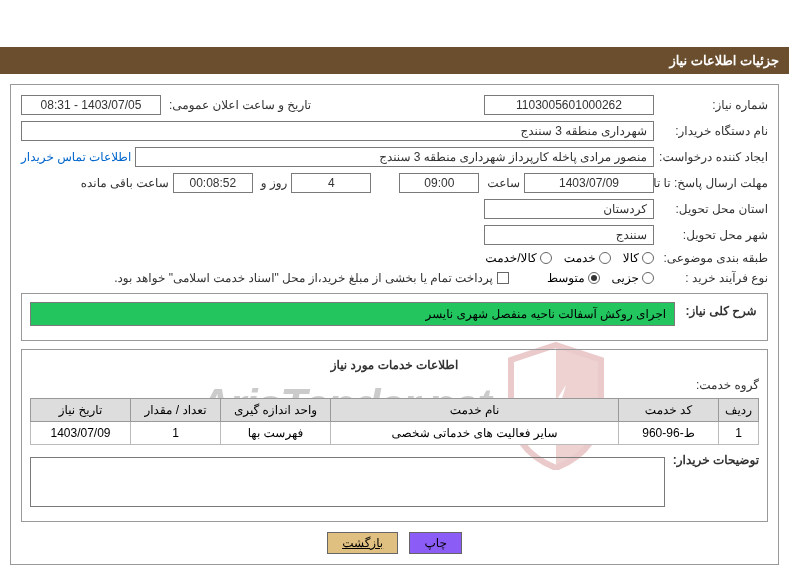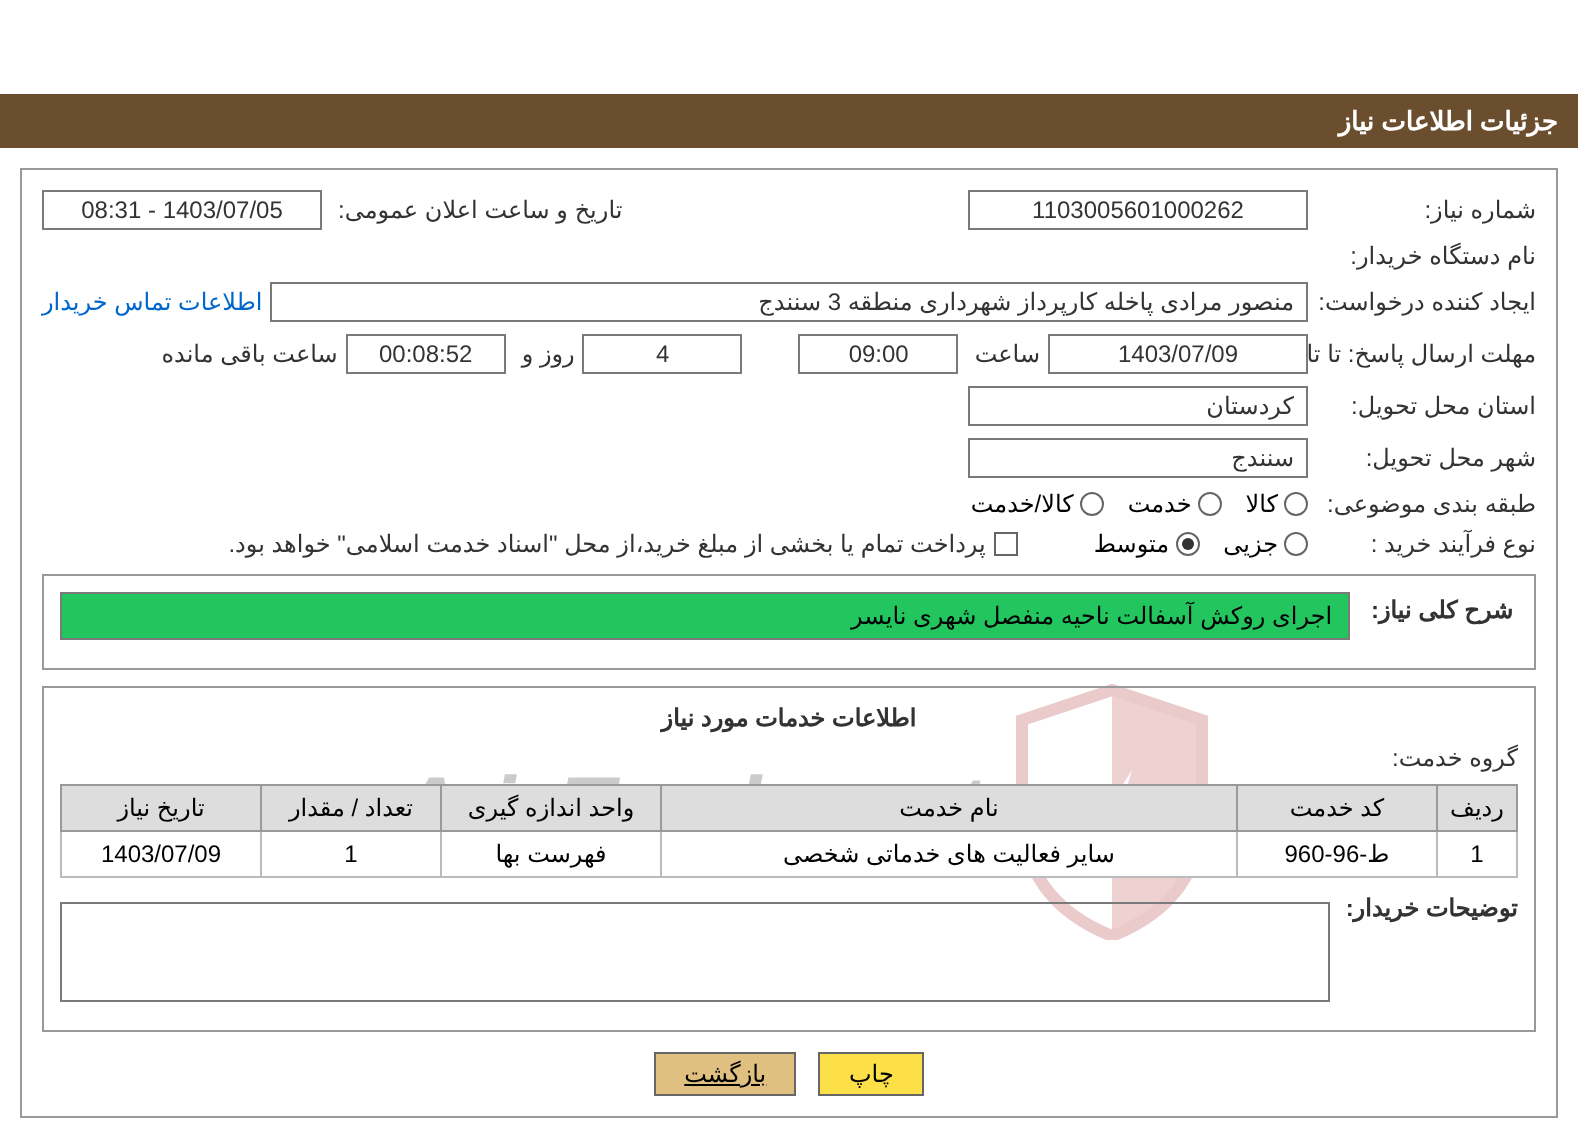--- a/index.html
+++ b/index.html
@@ -19,21 +19,21 @@
 .chk { width: 12px; height: 12px; border: 1px solid #666; display: inline-block; vertical-align: middle; }
 .section-frame { border: 1px solid #999; padding: 8px; margin-top: 8px; }
 .section-title { font-weight: bold; color: #333; font-size: 12px; margin-bottom: 6px; text-align: center; }
 .desc-box { border: 1px solid #7a7a7a; background: #22c55e; padding: 4px 8px; width: 100%; text-align: right; min-height: 24px; }
 .tbl { width: 100%; border-collapse: collapse; margin-top: 6px; }
 .tbl th { background: #ddd; border: 1px solid #999; padding: 4px; font-size: 12px; font-weight: normal; text-align: center; }
 .tbl td { border: 1px solid #bbb; padding: 4px; font-size: 12px; text-align: center; background: #fff; }
 .textarea-box { border: 1px solid #7a7a7a; width: 100%; height: 50px; margin-top: 4px; }
 .btn-row { text-align: center; margin-top: 10px; }
 .btn { border: 1px solid #666; padding: 3px 14px; font-size: 12px; cursor: pointer; margin: 0 4px; font-family: inherit; }
-.btn-print { background: #fde047; }
+.btn-print { background: #8b5cf6; }
 .btn-back { background: #e0c080; text-decoration: underline; }
 .watermark { position: absolute; top: 255px; left: 180px; width: 420px; opacity: 0.25; pointer-events: none; z-index: 0; display: flex; align-items: center; gap: 10px; }
 .wm-shield { width: 110px; height: 130px; }
 .wm-text { font-size: 44px; font-weight: bold; font-style: italic; color: #333; letter-spacing: -1px; }
 .content { position: relative; z-index: 1; }
 </style>
 </head>
 <body>
 
 <div class="page">
@@ -53,20 +53,21 @@
       <div class="row">
         <span class="lbl" style="width:110px">شماره نیاز:</span>
         <span class="fld" style="width:170px">1103005601000262</span>
         <span style="flex:1"></span>
         <span class="lbl">تاریخ و ساعت اعلان عمومی:</span>
         <span class="fld" style="width:140px">1403/07/05 - 08:31</span>
       </div>
 
       <div class="row">
         <span class="lbl" style="width:110px">نام دستگاه خریدار:</span>
+        <span class="fld fld-wide">شهرداری منطقه 3 سنندج</span>
       </div>
 
       <div class="row">
         <span class="lbl" style="width:110px">ایجاد کننده درخواست:</span>
         <span class="fld fld-wide">منصور مرادی پاخله کارپرداز شهرداری منطقه 3 سنندج</span>
         <a href="#" class="link">اطلاعات تماس خریدار</a>
       </div>
 
       <div class="row">
         <span class="lbl" style="width:110px">مهلت ارسال پاسخ: تا تاریخ:</span>

